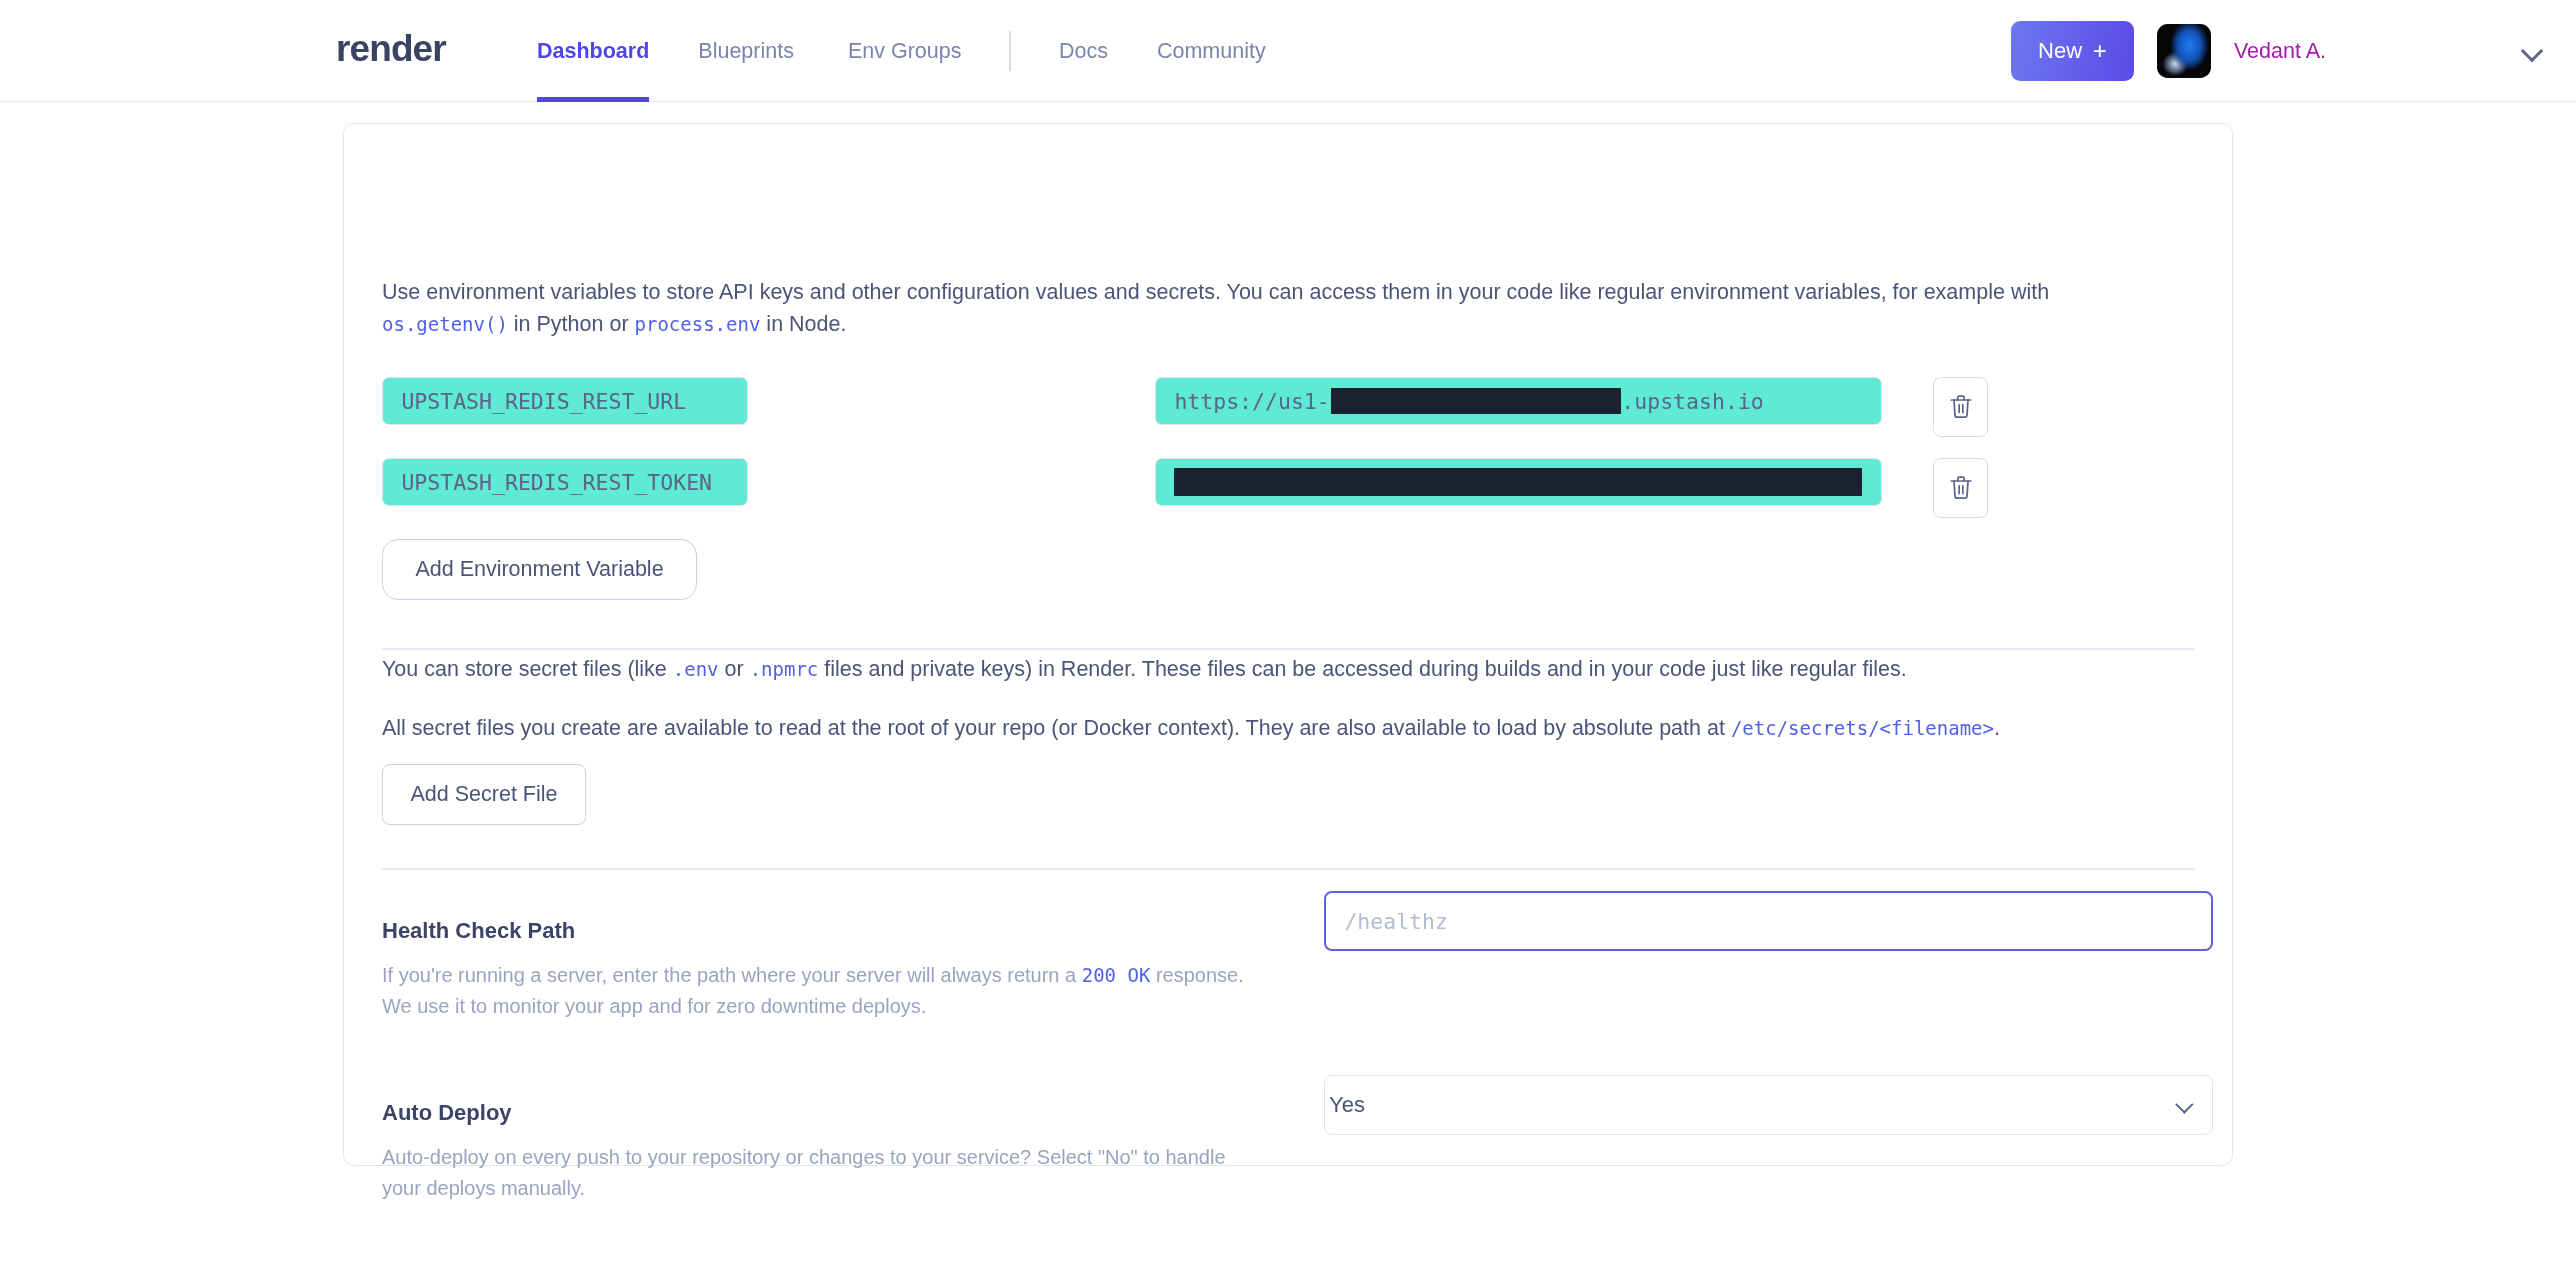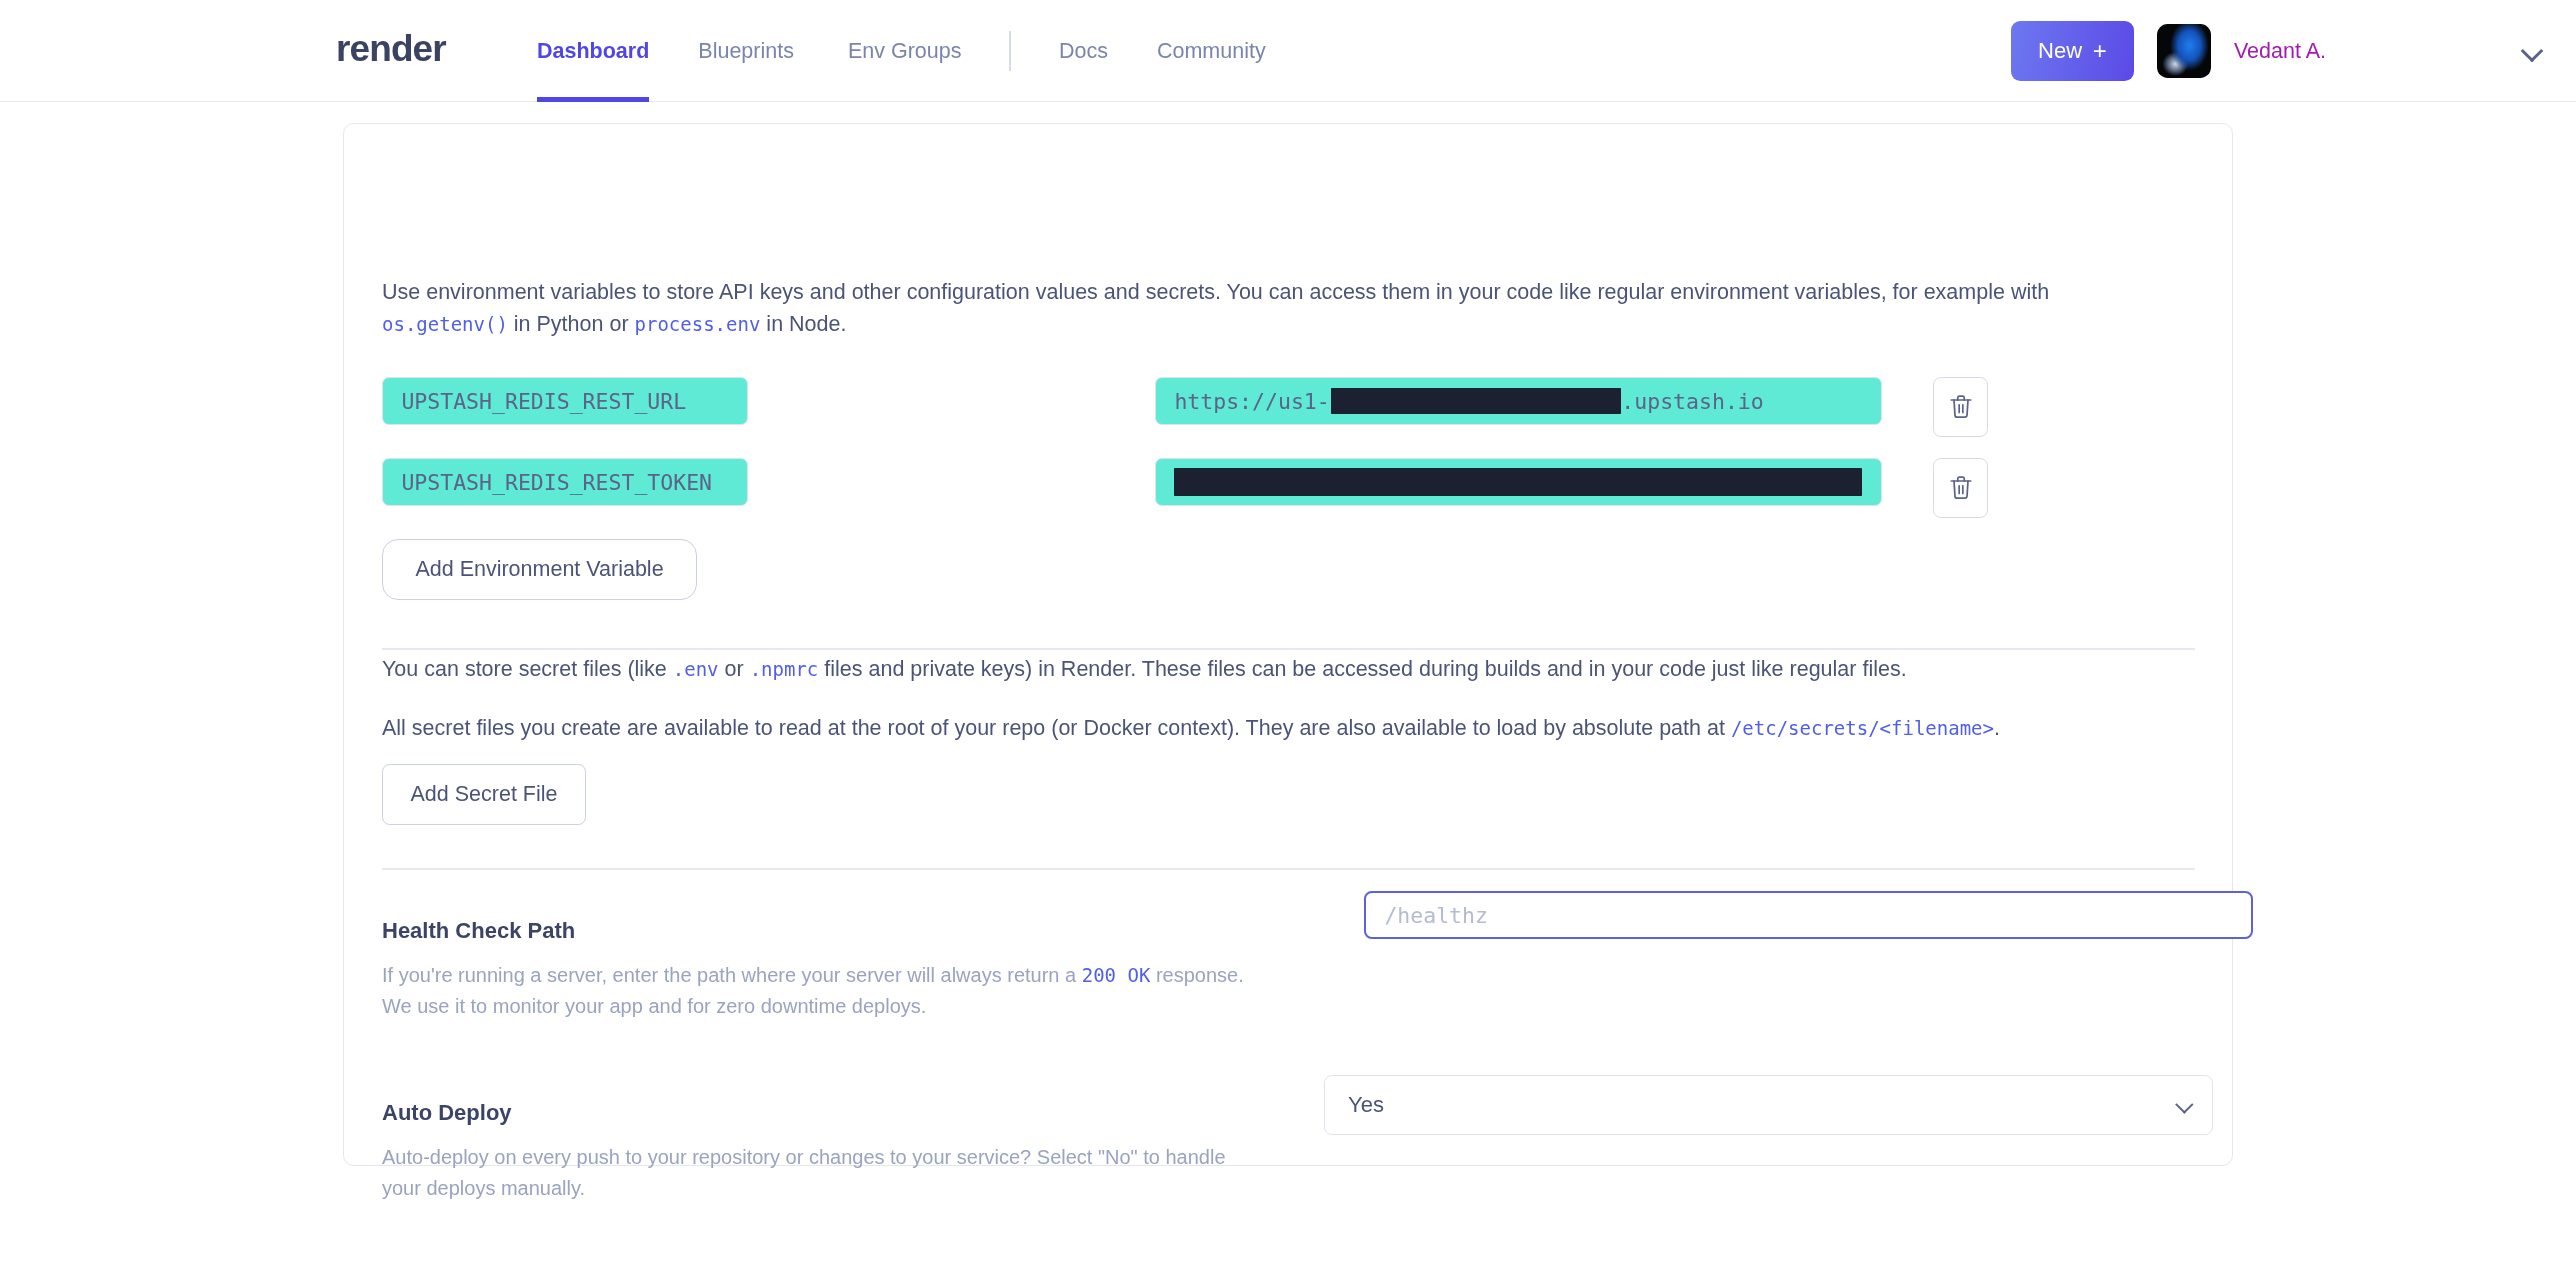--- a/index.html
+++ b/index.html
@@ -281,46 +281,45 @@
     line-height: 31px;
     color: #9aa3c0;
   }
   .field-control { position: absolute; left: 980px; }
 
   .hc-label { top: 794px; text-align: center; }
   .hc-help  { top: 836px; }
   .hc-input {
     top: 767px;
     width: 889px;
-    height: 48px;
+    height: 60px;
     border: 2.3px solid #5b63d6;
     border-radius: 7.7px;
     background: #ffffff;
     font-family: "DejaVu Sans Mono", "Liberation Mono", monospace;
     font-size: 21.5px;
     color: #b5bbd0;
     padding: 0 18.4px;
     outline: none;
     display: flex;
     align-items: center;
-    margin-left: 40px;
   }
 
   .ad-label { top: 976px; }
   .ad-help  { top: 1018px; }
   .ad-select {
     top: 951px;
     width: 889px;
     height: 60px;
     border: 1.5px solid #dfe3ee;
     border-radius: 7.7px;
     background: #ffffff;
     font-size: 22px;
     color: #4b5477;
-    padding: 0 23px;
+    padding: 0 4px;
     display: flex;
     align-items: center;
     cursor: pointer;
   }
   .sel-caret {
     position: absolute;
     right: 18.4px;
     top: 21.5px;
     width: 17px; height: 17px;
   }

